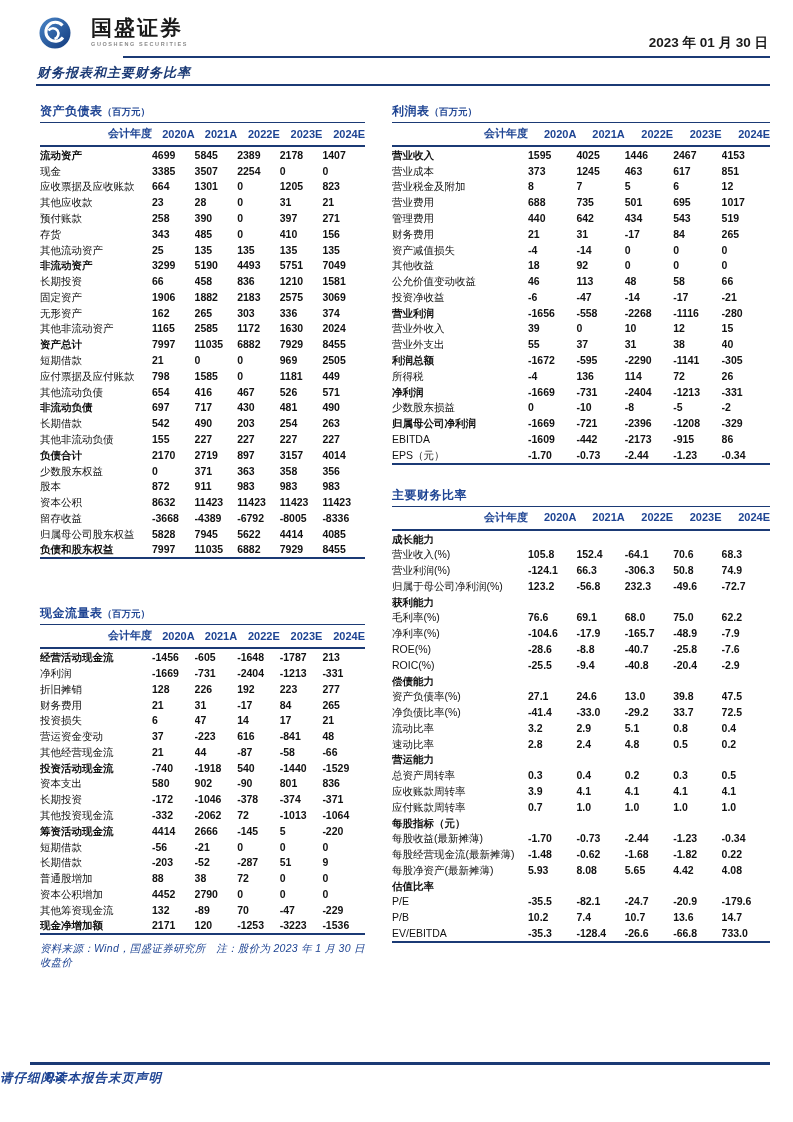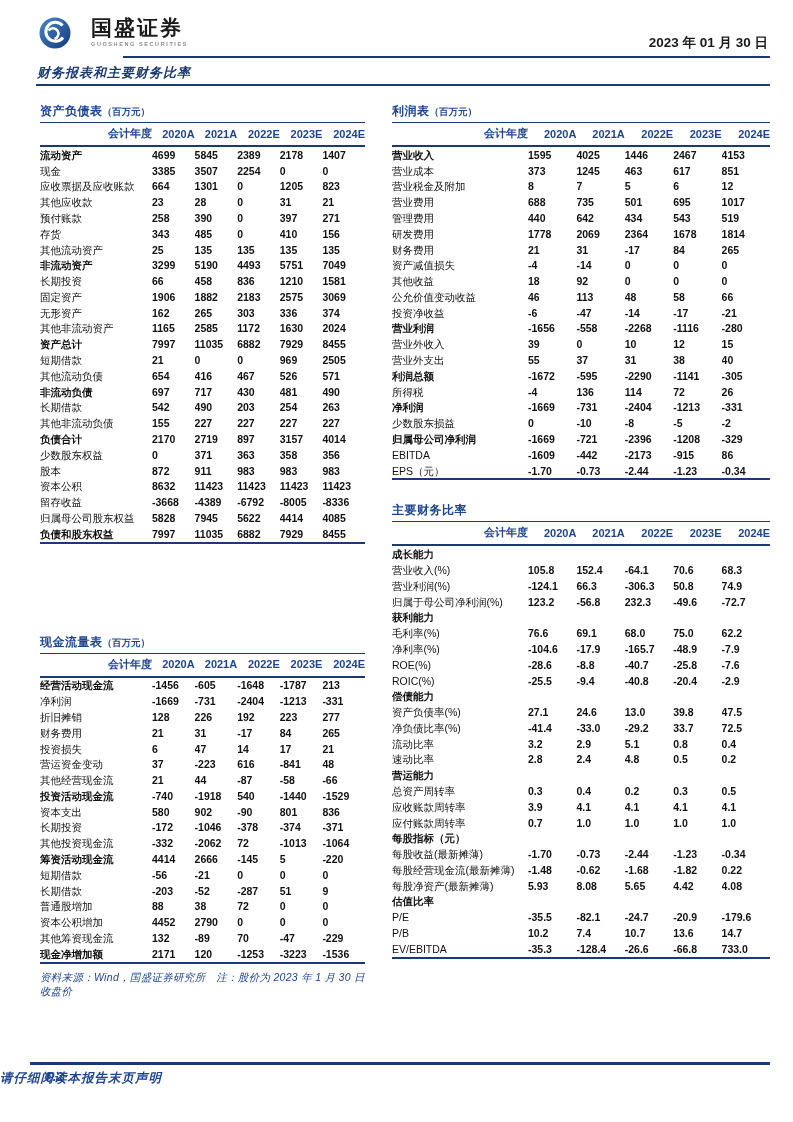--- a/index.html
+++ b/index.html
@@ -20,21 +20,21 @@
   .brand-sub{font-size:5.5px;color:#8a8a8a;letter-spacing:1.6px;margin-top:3px;font-weight:bold;}
   .date{position:absolute;right:25px;top:34px;font-size:13.5px;font-weight:bold;color:#1a1a1a;}
   .header-rule{position:absolute;left:123px;right:23px;top:56px;height:2.2px;background:var(--navy);}
   .page-title{position:absolute;left:37px;top:64px;font-size:13px;font-weight:bold;font-style:italic;color:var(--navy);letter-spacing:1px;}
   .title-rule{position:absolute;left:36px;right:23px;top:84px;height:1.8px;background:var(--navy);}
 
   
   .col{position:absolute;top:103px;}
   .col-left{left:40px;width:325px;}
   .col-right{left:392px;width:378px;}
-  .gap-cashflow{margin-top:90px;}
+  .gap-cashflow{margin-top:46px;}
   .gap-ratios{margin-top:22px;}
 
   
   .tbl-title{font-size:12px;font-weight:bold;color:var(--blue);padding-bottom:2px;letter-spacing:0.5px;}
   .tbl-title .unit{font-size:9.5px;letter-spacing:0;}
   .fin-table table{width:100%;border-collapse:collapse;table-layout:fixed;}
   .fin-table thead tr{border-top:1.5px solid var(--navy);border-bottom:2.2px solid var(--navy);}
   .fin-table th{text-align:right;color:var(--blue);font-weight:bold;font-size:11px;padding:3px 0 4px 0;white-space:nowrap;overflow:hidden;}
   .fin-table td{font-size:10.5px;line-height:12px;padding:1.9px 0;color:var(--ink);white-space:nowrap;overflow:hidden;}
   .fin-table td.val{font-weight:bold;}
@@ -213,20 +213,28 @@
               </tr>
               <tr>
                 <td>短期借款</td>
                 <td class="val">21</td>
                 <td class="val">0</td>
                 <td class="val">0</td>
                 <td class="val">969</td>
                 <td class="val">2505</td>
               </tr>
               <tr>
+                <td>应付票据及应付账款</td>
+                <td class="val">798</td>
+                <td class="val">1585</td>
+                <td class="val">0</td>
+                <td class="val">1181</td>
+                <td class="val">449</td>
+              </tr>
+              <tr>
                 <td>其他流动负债</td>
                 <td class="val">654</td>
                 <td class="val">416</td>
                 <td class="val">467</td>
                 <td class="val">526</td>
                 <td class="val">571</td>
               </tr>
               <tr class="bold">
                 <td>非流动负债</td>
                 <td class="val">697</td>
@@ -549,28 +557,20 @@
               </tr>
               <tr>
                 <td>管理费用</td>
                 <td class="val">440</td>
                 <td class="val">642</td>
                 <td class="val">434</td>
                 <td class="val">543</td>
                 <td class="val">519</td>
               </tr>
               <tr>
-                <td>研发费用</td>
-                <td class="val">1778</td>
-                <td class="val">2069</td>
-                <td class="val">2364</td>
-                <td class="val">1678</td>
-                <td class="val">1814</td>
-              </tr>
-              <tr>
                 <td>财务费用</td>
                 <td class="val">21</td>
                 <td class="val">31</td>
                 <td class="val">-17</td>
                 <td class="val">84</td>
                 <td class="val">265</td>
               </tr>
               <tr>
                 <td>资产减值损失</td>
                 <td class="val">-4</td>

